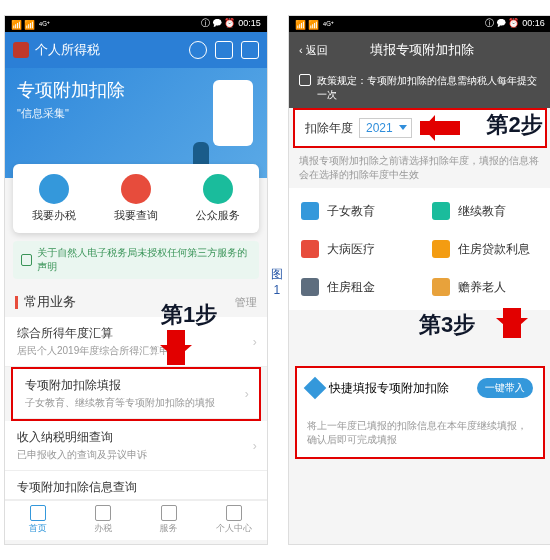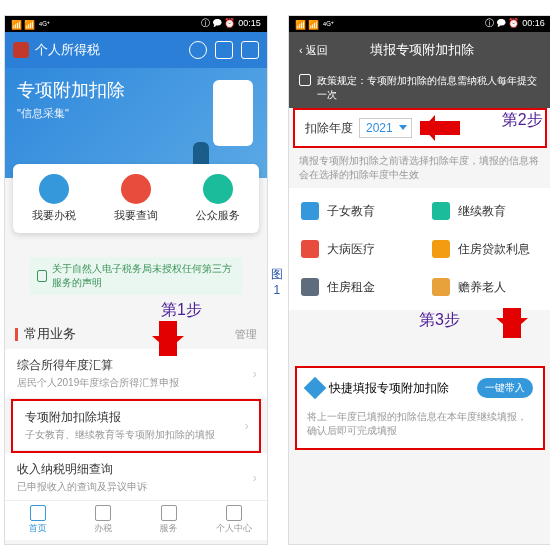--- a/index.html
+++ b/index.html
@@ -18,35 +18,35 @@
 .banner .sub{font-size:11px;margin-top:4px;opacity:.9}
 .bphone{position:absolute;right:14px;top:12px;width:40px;height:66px;background:#fff;border-radius:6px}
 .bpers{position:absolute;right:58px;bottom:8px;width:16px;height:28px;background:#1a5c8a;border-radius:6px 6px 0 0}
 .dots{position:absolute;bottom:6px;left:50%;transform:translateX(-50%);display:flex;gap:3px}
 .dot{width:4px;height:4px;background:rgba(255,255,255,.5);border-radius:50%}
 .dot.on{background:#fff;width:8px;border-radius:2px}
 .actions{background:#fff;margin:-14px 8px 0;border-radius:6px;box-shadow:0 2px 6px rgba(0,0,0,.15);display:flex;padding:10px 0;position:relative;z-index:2}
 .action{flex:1;text-align:center;font-size:11px;color:#333}
 .aicon{width:30px;height:30px;border-radius:50%;margin:0 auto 4px}
 .ai1{background:#3498db}.ai2{background:#e74c3c}.ai3{background:#1abc9c}
-.notice{margin:24px;background:#eaf6f0;border-radius:4px;padding:5px 8px;font-size:10px;color:#3a9458;display:flex;align-items:center}
+.notice{margin:8px;background:#eaf6f0;border-radius:4px;padding:5px 8px;font-size:10px;color:#3a9458;display:flex;align-items:center}
 .speaker{width:12px;height:12px;border:1px solid #3a9458;border-radius:2px;margin-right:5px}
 .section-hdr{display:flex;align-items:center;padding:6px 10px;font-size:13px;color:#333}
 .sbar{width:3px;height:13px;background:#e74c3c;margin-right:6px}
 .mgmt{margin-left:auto;font-size:11px;color:#999}
 .item{background:#fff;padding:8px 12px;border-bottom:1px solid #eee;position:relative}
 .item .t{font-size:12px;color:#333}
 .item .s{font-size:10px;color:#999;margin-top:2px}
 .item .chev{position:absolute;right:10px;top:50%;transform:translateY(-50%);color:#ccc;font-size:12px}
 .redbox{border:2.5px solid #e20000;margin:0 6px}
 .tabbar{position:absolute;bottom:4px;left:0;right:0;height:40px;background:#fff;border-top:1px solid #eee;display:flex}
 .tab{flex:1;text-align:center;font-size:9px;color:#999;padding-top:4px}
 .tab.active{color:#3498db}
 .ticon{width:16px;height:16px;margin:0 auto 1px;border:1px solid currentColor;border-radius:2px}
-.step-label{position:absolute;color:#4c1d95;font-size:16px;font-weight:normal;z-index:10}
+.step-label{position:absolute;color:#0f172a;font-size:22px;font-weight:bold;z-index:10}
 .arrow-down{width:18px;height:35px;background:#e20000;position:relative;margin:0 auto}
 .arrow-down:after{content:"";position:absolute;bottom:-10px;left:-7px;border:16px solid transparent;border-top:14px solid #e20000}
 .arrow-left{width:40px;height:14px;background:#e20000;position:relative}
 .arrow-left:before{content:"";position:absolute;left:-10px;top:-6px;border:13px solid transparent;border-right:12px solid #e20000}
 
 
 .hdr2{height:36px;background:#4d4d4d;color:#fff;display:flex;align-items:center;padding:0 10px;font-size:13px}
 .back{font-size:11px}
 .hdr2 .t2{flex:1;text-align:center;margin-right:24px}
 .policy{background:#4d4d4d;color:#fff;font-size:10px;padding:6px 10px;display:flex}
@@ -57,21 +57,21 @@
 .yearbox:after{content:"";position:absolute;right:4px;top:6px;border:4px solid transparent;border-top:5px solid #308edb}
 .hint{font-size:10px;color:#999;padding:6px 10px;line-height:1.4}
 .grid{background:#fff;display:flex;flex-wrap:wrap;padding:4px 0}
 .gitem{width:50%;padding:10px 12px;display:flex;align-items:center;font-size:12px;color:#333}
 .gicon{width:18px;height:18px;margin-right:8px;border-radius:3px}
 .g1{background:#3498db}.g2{background:#1abc9c}.g3{background:#e74c3c}.g4{background:#f39c12}.g5{background:#5d6d7e}.g6{background:#e8a23b}
 .quick{background:#fff;margin:8px 6px;padding:10px;border:2.5px solid #e20000}
 .quick .qh{display:flex;align-items:center}
 .quick .qt{font-size:12px;font-weight:500;flex:1}
 .qbtn{background:#3498db;color:#fff;font-size:10px;padding:3px 8px;border-radius:10px}
-.quick .qs{font-size:10px;color:#999;margin-top:12px;line-height:1.4}
+.quick .qs{font-size:10px;color:#999;margin-top:21px;line-height:1.4}
 .qicon{width:16px;height:16px;background:#3498db;margin-right:6px;transform:rotate(45deg)}
 </style>
 </head>
 <body>
 
 <div class="col">
 <div class="phone">
   <div class="statusbar">
     <span>📶 📶 ⁴ᴳ⁺</span>
         <span><span>ⓘ 🗭 ⏰ </span><span>00:15</span></span>

